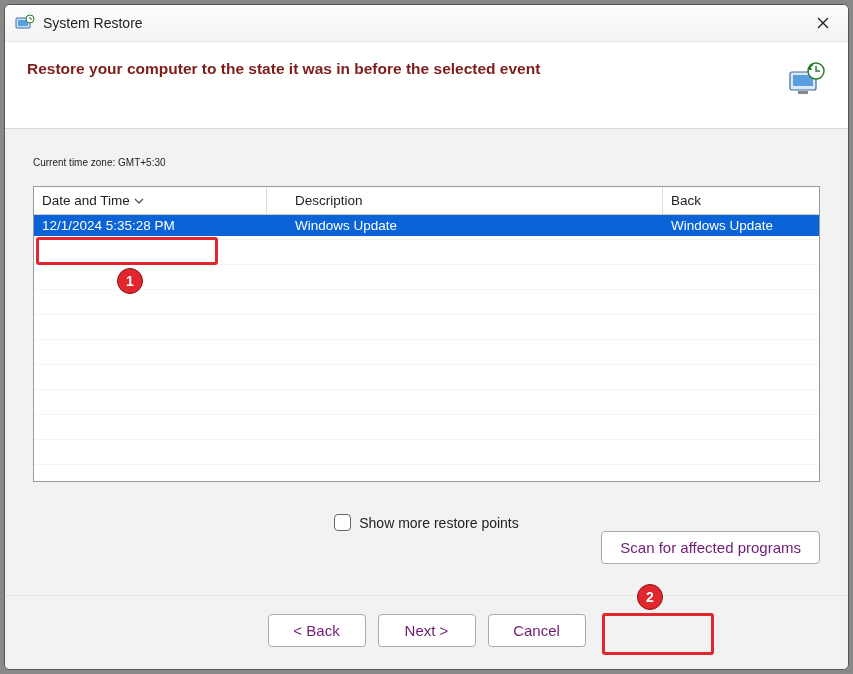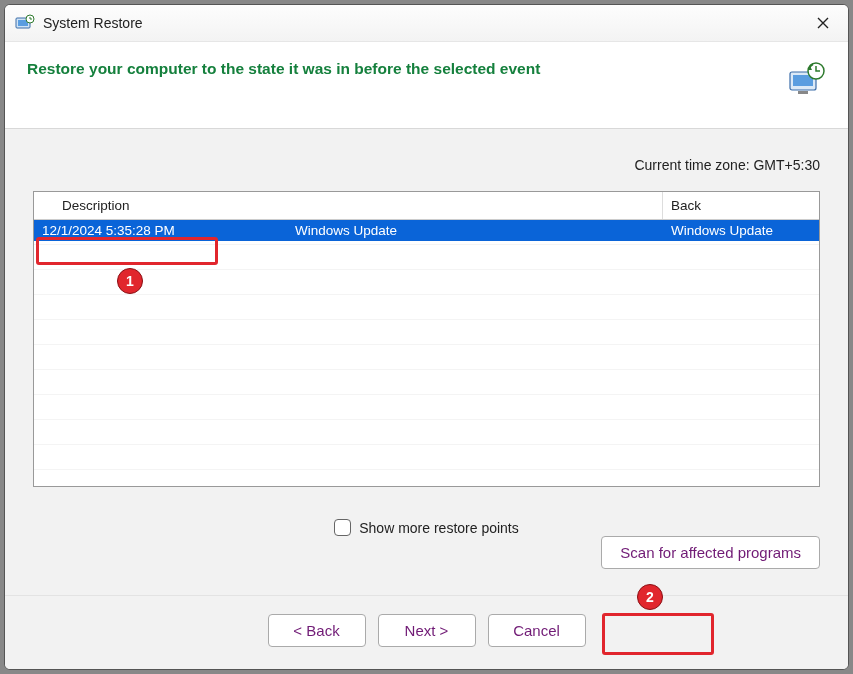--- a/index.html
+++ b/index.html
@@ -39,30 +39,30 @@
     .close-btn {
       width: 30px; height: 24px; display:flex; align-items:center; justify-content:center;
       cursor: pointer; border-radius:3px;
     }
     .header-area {
       padding: 18px 22px 28px 22px;
       border-bottom: 1px solid #d8d8d8;
       display:flex;
       align-items:flex-start;
     }
-    .header-text { font-size: 15.5px; font-weight:600; color:#15803d; flex:1; }
+    .header-text { font-size: 15.5px; font-weight:600; color:#7f1d1d; flex:1; }
     .header-icon { width:40px; height:40px; margin-left:10px; }
     .content {
       flex:1;
       background:#f2f2f2;
       padding: 28px 28px 14px 28px;
       display:flex;
       flex-direction:column;
     }
-    .tz { font-size:14px; color:#222; margin-bottom:18px;text-align:right; }
+    .tz { font-size:10px; color:#222; margin-bottom:18px; }
     .table-wrap {
       border:1px solid #999;
       background:#fff;
       height: 296px;
       display:flex;
       flex-direction:column;
     }
     .thead { display:flex; background:#fff; border-bottom:1px solid #ccc; }
     .th {
       padding:6px 8px;
@@ -185,20 +185,28 @@
         <path d="M22 10 L24 6 L26 10 Z" fill="#2d7a2d"></path>
       </svg>
     </span>
   </div>
 
   <div class="content">
     <div class="tz">Current time zone: GMT+5:30</div>
 
     <div class="table-wrap">
       <div class="thead">
+        <div class="th col-date">
+          <span>Date and Time</span>
+          <span class="chev">
+            <svg width="10" height="6" viewBox="0 0 10 6">
+                <path d="M1 1 L5 5 L9 1" stroke="#555" stroke-width="1.3" fill="none"></path>
+              </svg>
+          </span>
+        </div>
         <div class="th col-desc">
           <span>Description</span>
         </div>
         <div class="th col-type">
           <span>Back</span>
         </div>
       </div>
       <div class="tbody">
         <div class="row selected">
           <div class="td col-date">12/1/2024 5:35:28 PM</div>

